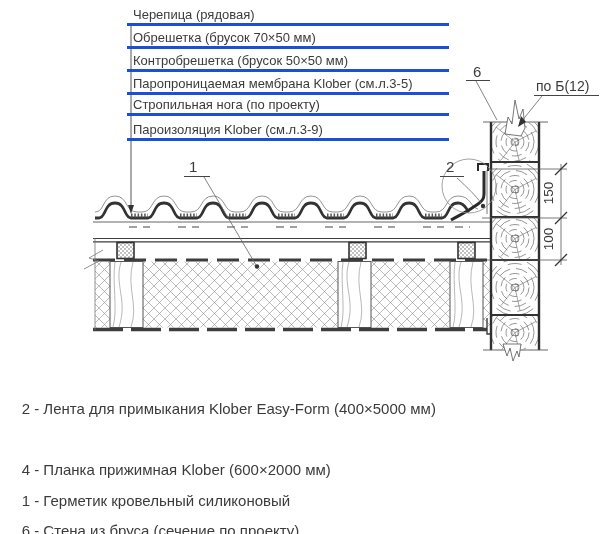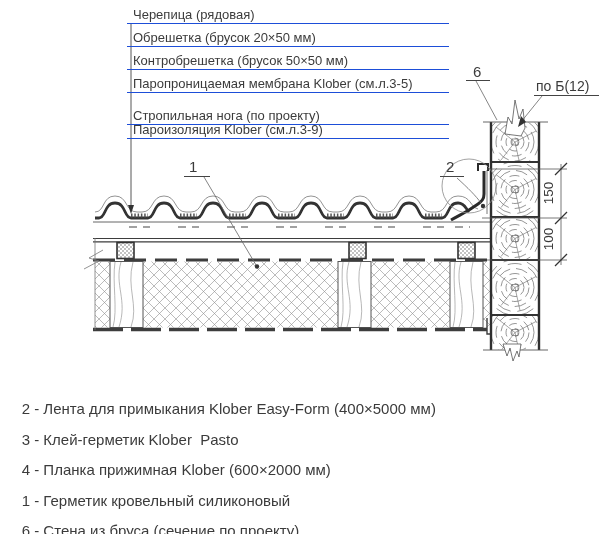--- a/index.html
+++ b/index.html
@@ -1,20 +1,20 @@
 <!DOCTYPE html>
 <html><head>
 <meta charset="utf-8">
 <style>
   html,body{margin:0;padding:0;background:#fff;}
   .screen{position:relative;width:600px;height:534px;background:#fff;
           font-family:"Liberation Sans",sans-serif;overflow:hidden;}
   .screen svg{position:absolute;left:0;top:0;z-index:1;}
   .layer-row{position:absolute;left:127px;width:316px;height:16px;
-             border-bottom:1px solid #1d4ed8;z-index:2;
+             border-bottom:3px solid #1d4ed8;z-index:2;
              font-size:13px;line-height:16px;color:#3b3b3b;
              padding-left:6px;box-sizing:content-box;white-space:pre;}
   .legend-row{position:absolute;left:5px;z-index:2;font-size:15px;line-height:18px;
               color:#3b3b3b;white-space:pre;}
   .legend-row sup{font-size:10px;line-height:0;}
   svg text{fill:#3b3b3b;font-family:"Liberation Sans",sans-serif;}
 </style>
 </head>
 <body>
 
@@ -188,32 +188,29 @@
         <line x1="555" y1="175" x2="567" y2="163"></line>
         <line x1="555" y1="224" x2="567" y2="212"></line>
         <line x1="555" y1="266" x2="567" y2="254"></line>
       </g>
     </g>
     <text x="553" y="193" font-size="13.5" text-anchor="middle" transform="rotate(-90 553 193)">150</text>
     <text x="553" y="239" font-size="13.5" text-anchor="middle" transform="rotate(-90 553 239)">100</text>
   </svg>
 
   <div class="layer-row" style="top:7px">Черепица (рядовая)</div>
-  <div class="layer-row" style="top:30px">Обрешетка (брусок 20×50 мм)</div>
+  <div class="layer-row" style="top:30px">Обрешетка (брусок 70×50 мм)</div>
   <div class="layer-row" style="top:53px">Контробрешетка (брусок 50×50 мм)</div>
   <div class="layer-row" style="top:76px">Паропроницаемая мембрана Klober (см.л.3-5)</div>
-  <div class="layer-row" style="top:108px">Стропильная нога (по проекту)</div>
+  <div class="layer-row" style="top:97px">Стропильная нога (по проекту)</div>
   <div class="layer-row" style="top:122px">Пароизоляция Klober (см.л.3-9)</div>
 
   <div class="legend-row" style="top:382px">
     <span>2 - Лента для примыкания Klober Easy-Form (400×5000 мм)</span>
   </div>
-  <div class="legend-row" style="top:413px">
-    <span>3 - Клей-герметик Klober  Pasto</span>
-  </div>
   <div class="legend-row" style="top:443px">
     <span>4 - Планка прижимная Klober (600×2000 мм)</span>
   </div>
   <div class="legend-row" style="top:474px">
     <span>1 - Герметик кровельный силиконовый</span>
   </div>
   <div class="legend-row" style="top:504px">
     <span>6 - Стена из бруса (сечение по проекту)</span>
   </div>
 

